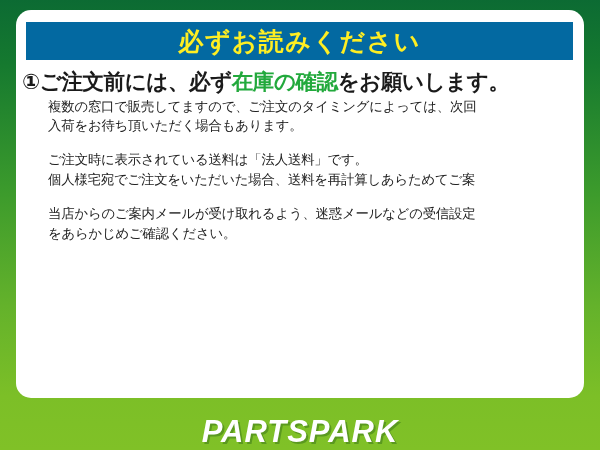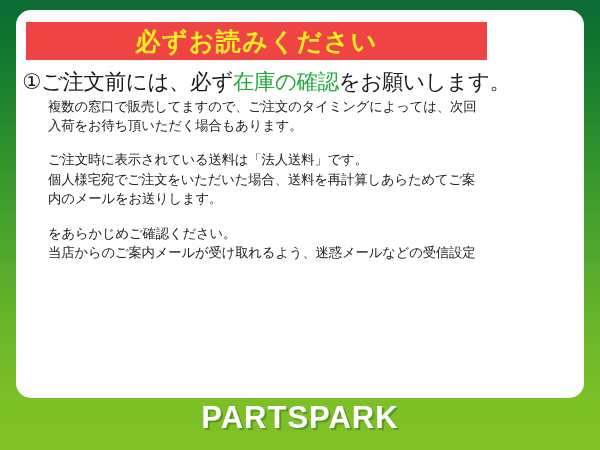--- a/index.html
+++ b/index.html
@@ -25,23 +25,23 @@
     height: 388px;
     background: #ffffff;
     border-radius: 15px;
   }
 
   
   #header-banner {
     position: absolute;
     left: 10px;
     top: 12px;
-    width: 461px;
+    width: 547px;
     height: 38px;
-    background: #ef4444;
+    background: #0369a1;
     display: flex;
     align-items: center;
     justify-content: center;
   }
   #header-title {
     color: #ffee22;
     font-size: 25px;
     font-weight: bold;
     letter-spacing: 1.5px;
     line-height: 1;
@@ -54,21 +54,21 @@
     left: 0;
     top: 58px;
     width: 568px;
     padding: 0 8px 0 6px;
   }
 
   .notice-item { margin-bottom: 2px; }
 
   .item-heading {
     font-size: 21.5px;
-    font-weight: normal;
+    font-weight: bold;
     color: #1a1a1a;
     line-height: 1.33;
     letter-spacing: -0.4px;
     white-space: nowrap;
   }
   .heading-indent { padding-left: 22px; }
 
   .hl { color: #22a93c; }
 
   .item-sub {
@@ -84,22 +84,23 @@
   .sp-2 { height: 13px; }
 
   
   #footer-brand {
     position: absolute;
     left: 0;
     top: 400px;
     width: 600px;
     height: 50px;
     display: flex;
-    align-items: flex-start;
+    align-items: flex-end;
     justify-content: center;
+    font-style: italic;
   }
   #brand-text {
     color: #ffffff;
     font-size: 31px;
     font-weight: bold;
     letter-spacing: 1px;
     text-shadow: 2px 2px 0 rgba(60,120,25,0.55);
   }
 </style>
 </head>
@@ -119,28 +120,27 @@
       </div>
       <div class="item-sub">複数の窓口で販売してますので、ご注文のタイミングによっては、次回</div>
       <div class="item-sub">入荷をお待ち頂いただく場合もあります。</div>
     </div>
 
     <div class="sp-1"></div>
 
     <div class="notice-item">
       <div class="item-sub">ご注文時に表示されている送料は「法人送料」です。</div>
       <div class="item-sub">個人様宅宛でご注文をいただいた場合、送料を再計算しあらためてご案</div>
-      <div class="item-sub">内のメールをお送りします。</div>
     </div>
 
     <div class="sp-2"></div>
 
     <div class="notice-item">
+      <div class="item-sub">当店からのご案内メールが受け取れるよう、迷惑メールなどの受信設定</div>
       <div class="item-sub">をあらかじめご確認ください。</div>
-      <div class="item-sub">当店からのご案内メールが受け取れるよう、迷惑メールなどの受信設定</div>
     </div>
 
   </div>
 </div>
 
 <div id="footer-brand">
   <span id="brand-text">PARTSPARK</span>
 </div>
 
 </body></html>

